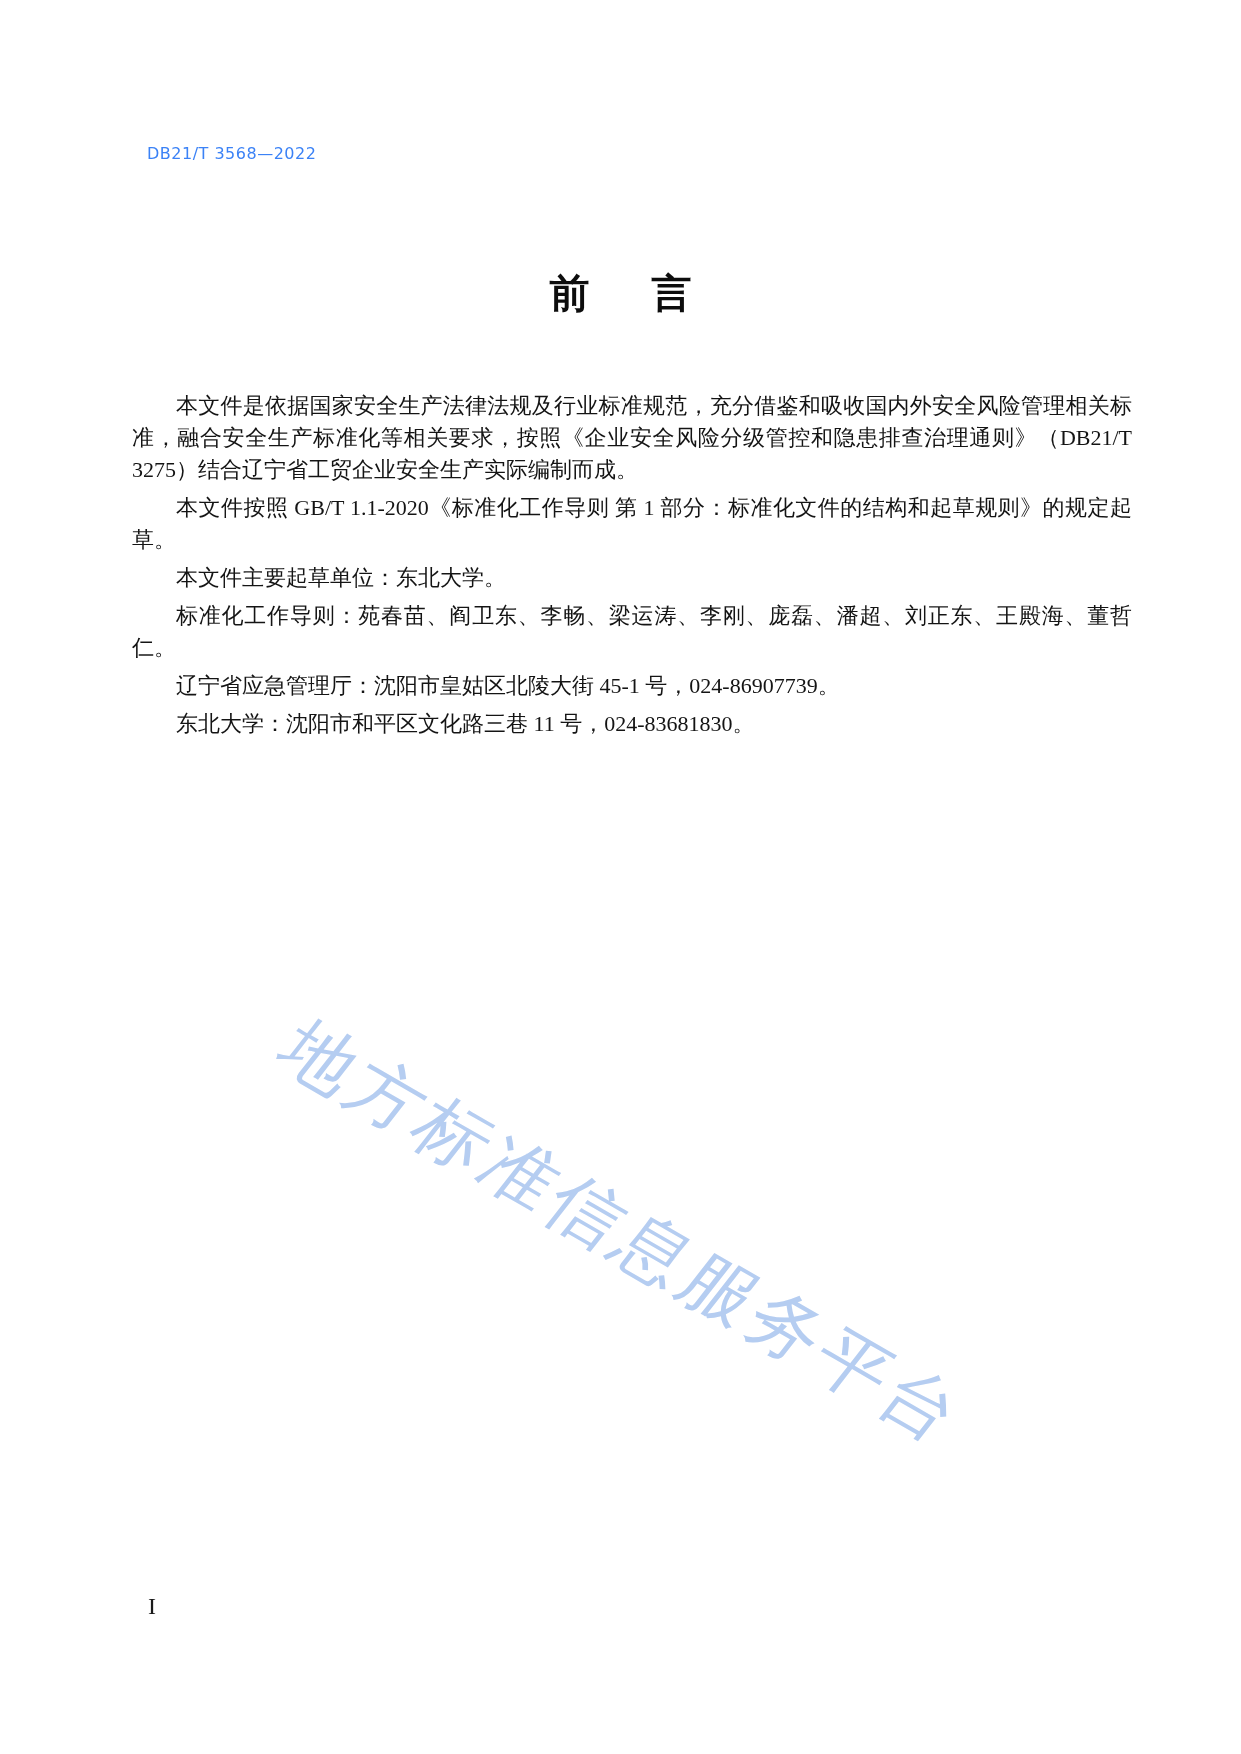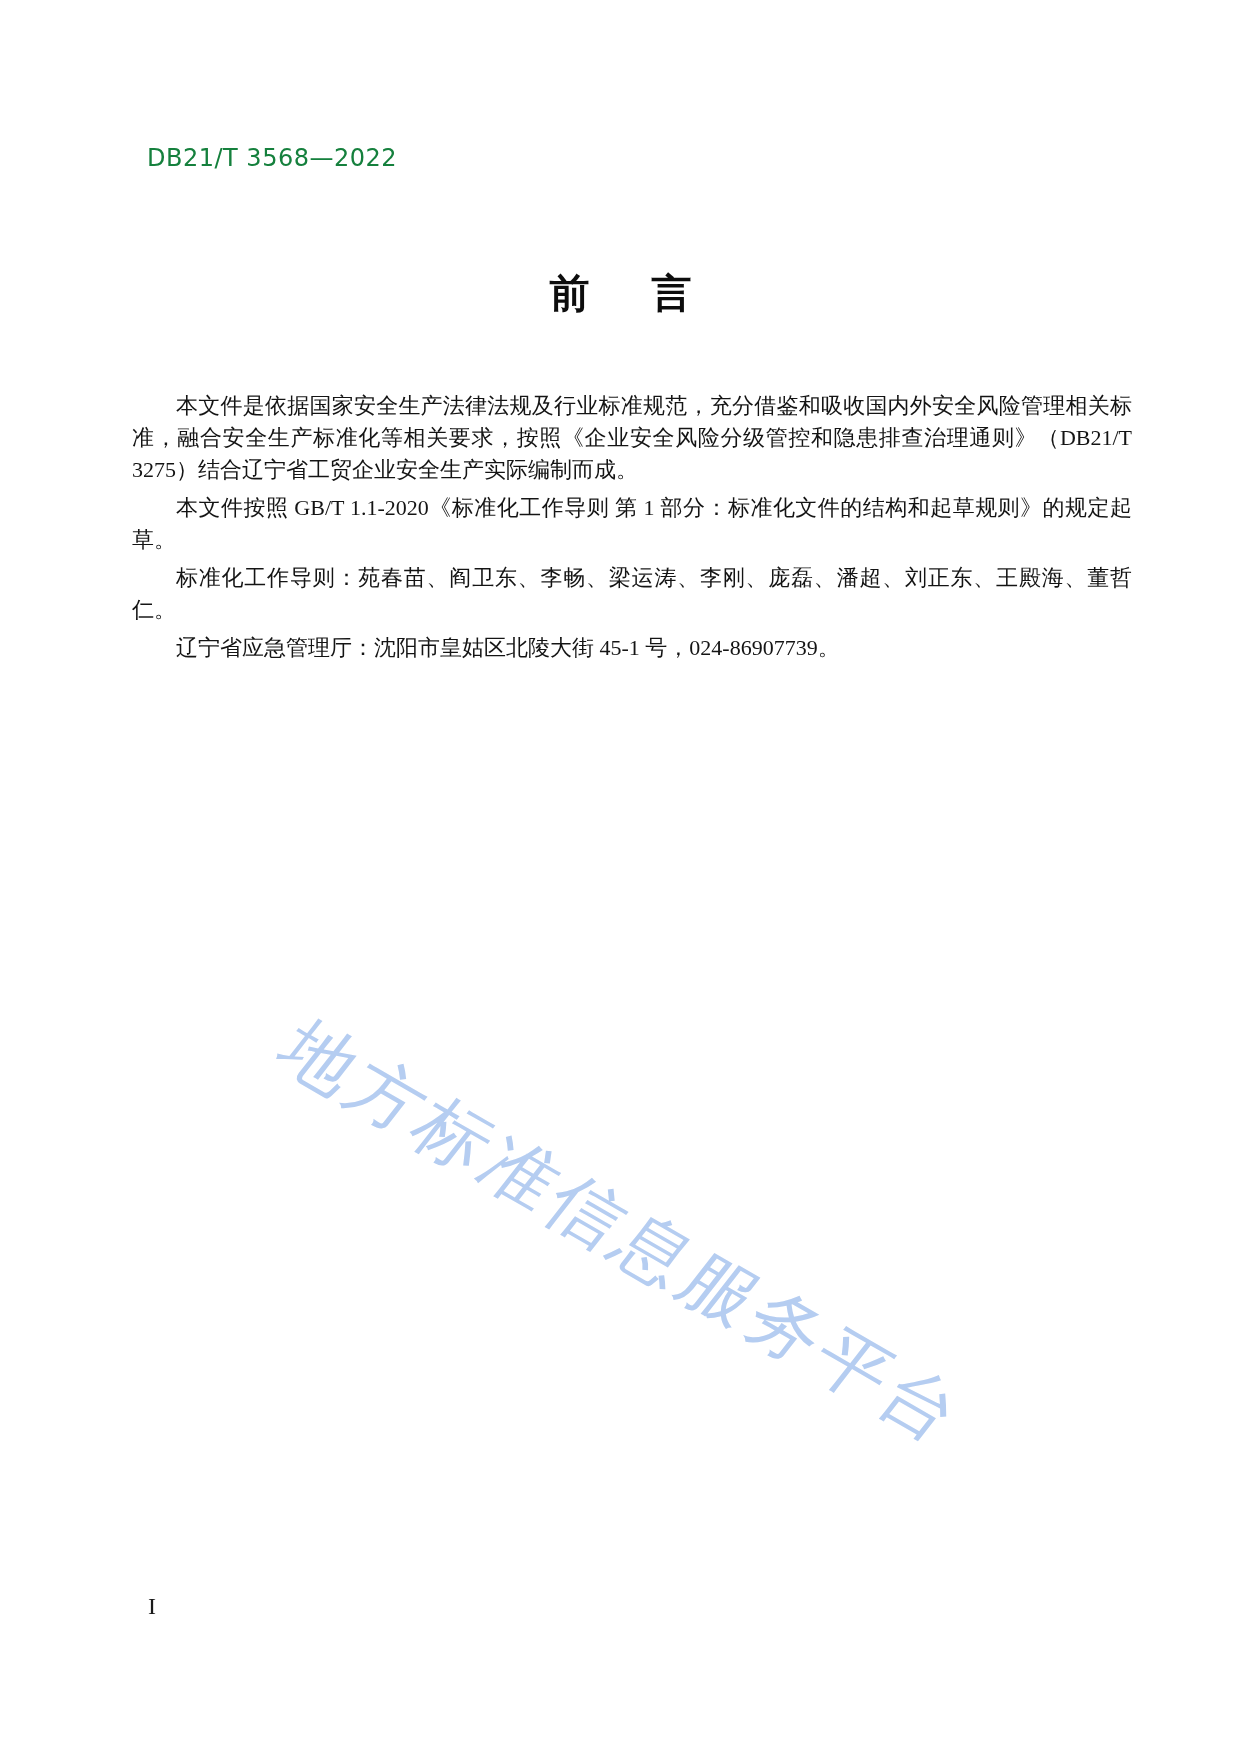--- a/index.html
+++ b/index.html
@@ -14,24 +14,24 @@
     background: #ffffff;
     overflow: hidden;
     font-family: "Liberation Serif", "DejaVu Serif", serif;
     color: #111111;
   }
   .doc-code {
     position: absolute;
     left: 147px;
     top: 144px;
     font-family: "DejaVu Sans", "Liberation Sans", sans-serif;
-    font-size: 24px;
+    font-size: 16px;
     font-weight: 500;
     letter-spacing: 0.5px;
-    color: #15803d;
+    color: #3b82f6;
     white-space: nowrap;
   }
   .title-row {
     position: absolute;
     left: 0;
     top: 271px;
     width: 1241px;
     display: flex;
     justify-content: center;
     align-items: flex-start;
@@ -90,21 +90,23 @@
   <div class="doc-code">DB21/T 3568—2022</div>
 
   <div class="title-row">
     <span class="title-char">前</span>
     <span class="title-char">言</span>
   </div>
 
   <div class="body-block">
     <p>本文件是依据国家安全生产法律法规及行业标准规范，充分借鉴和吸收国内外安全风险管理相关标准，融合安全生产标准化等相关要求，按照《企业安全风险分级管控和隐患排查治理通则》（DB21/T 3275）结合辽宁省工贸企业安全生产实际编制而成。</p>
     <p>本文件按照 GB/T 1.1-2020《标准化工作导则 第 1 部分：标准化文件的结构和起草规则》的规定起草。</p>
+    <p>本文件主要起草单位：东北大学。</p>
     <p>标准化工作导则：苑春苗、阎卫东、李畅、梁运涛、李刚、庞磊、潘超、刘正东、王殿海、董哲仁。</p>
     <p>辽宁省应急管理厅：沈阳市皇姑区北陵大街 45-1 号，024-86907739。</p>
+    <p>东北大学：沈阳市和平区文化路三巷 11 号，024-83681830。</p>
   </div>
 
   <div class="watermark">地方标准信息服务平台</div>
 
   <div class="page-number">I</div>
 
 </div>
 
 </body></html>

